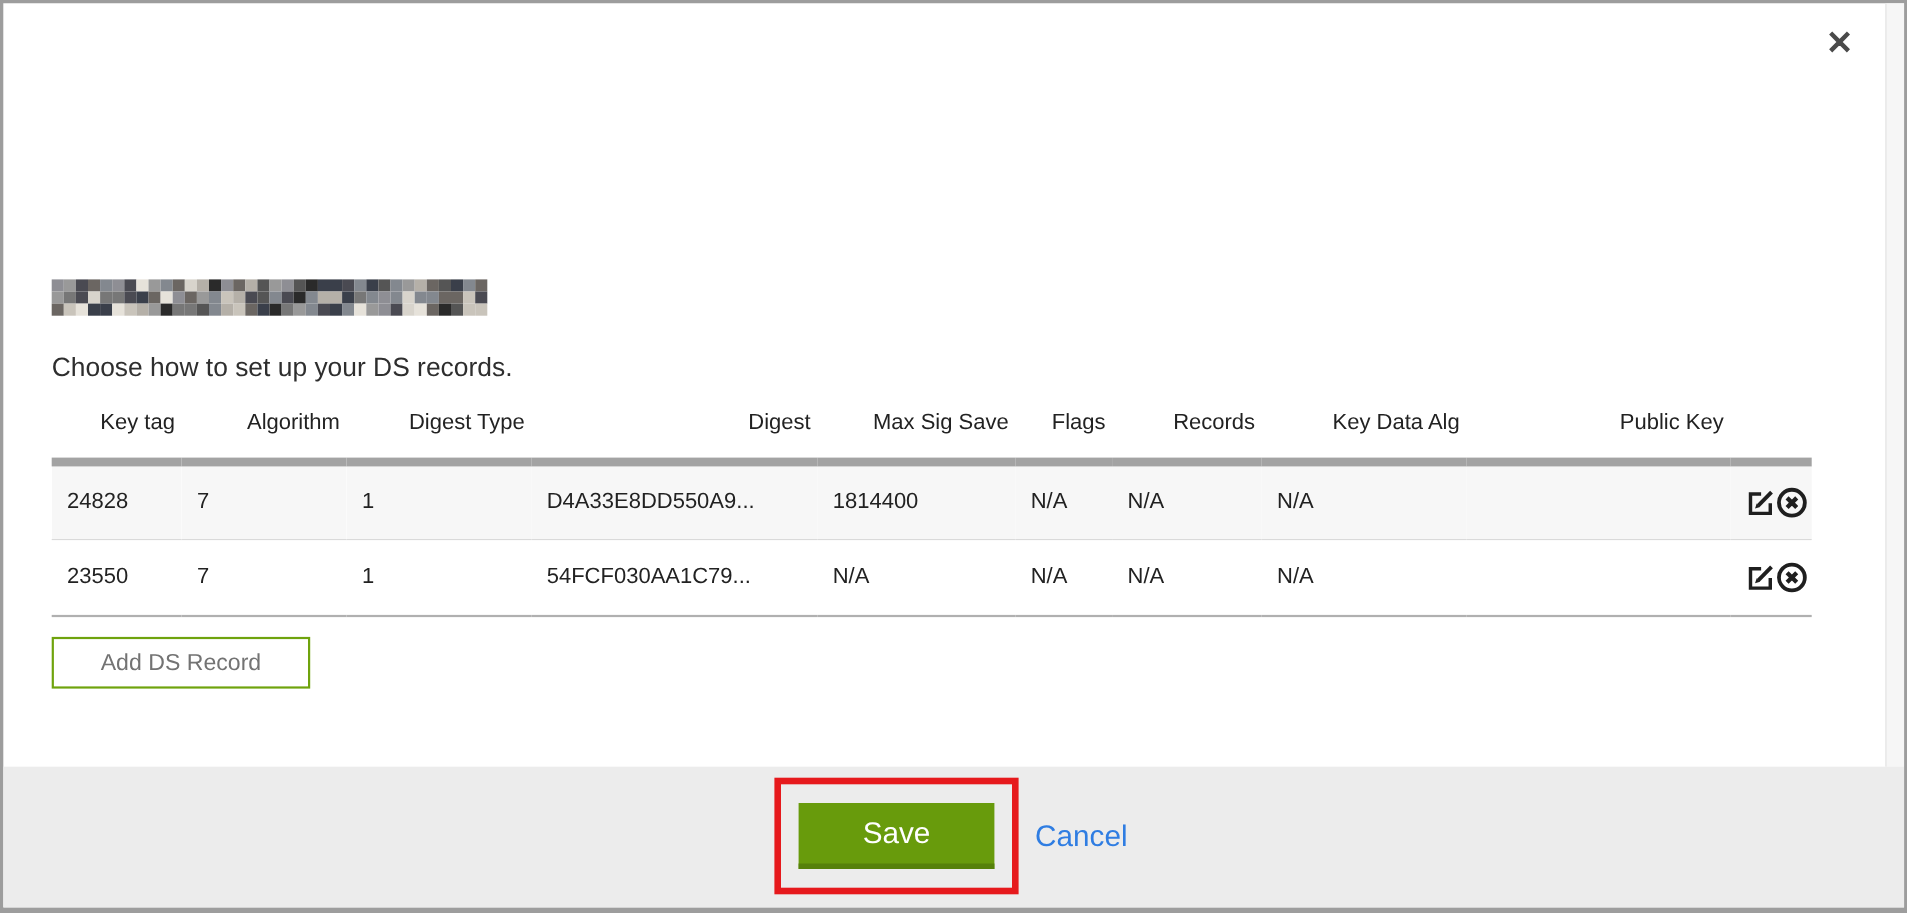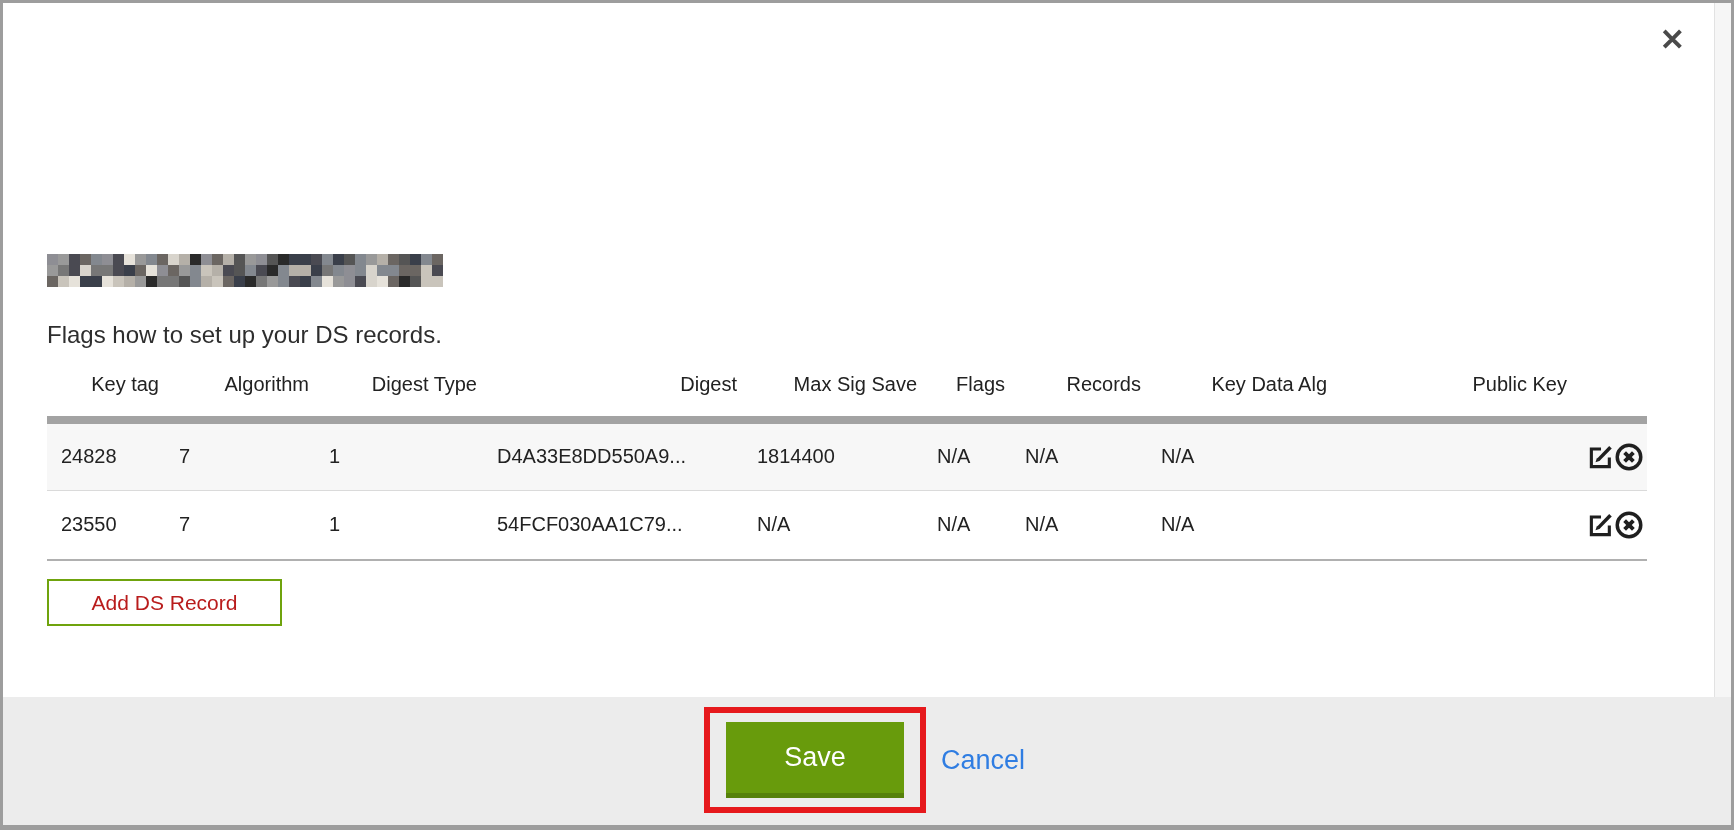--- a/index.html
+++ b/index.html
@@ -42,33 +42,33 @@
   table.ds-table tbody tr { border-top:1px solid #dadada; }
   table.ds-table tbody tr:first-child { border-top:8px solid #a3a3a3; background:#f7f7f7; }
   table.ds-table tbody tr:last-child { border-bottom:2px solid #b0b0b0; }
   td.actions { text-align:right; padding-right:8px; }
   td.actions .icon-btn {
     display:inline-block; vertical-align:middle; cursor:pointer;
     background:none; border:none; padding:0; line-height:0;
   }
   .add-btn {
     position:absolute; left:44px; top:576px; width:235px; height:47px;
-    background:#fff; border:2px solid #6fa30d; color:#b91c1c;
+    background:#fff; border:2px solid #6fa30d; color:#737373;
     font-size:21px; font-family:"Liberation Sans", sans-serif; cursor:pointer;
   }
   .footer {
     position:absolute; left:0; right:0; top:694px; bottom:0;
     background:#ececec;
   }
   .red-box {
     position:absolute; left:701px; top:704px; width:222px; height:106px;
     border:6px solid #e6191c; display:flex; align-items:center; justify-content:center;
   }
   .save-btn {
-    width:178px; height:76px; background:#689b0c; border:none;
+    width:178px; height:60px; background:#689b0c; border:none;
     border-bottom:5px solid #56810a; color:#fff; font-size:27px;
     font-family:"Liberation Sans", sans-serif; cursor:pointer;
   }
   .cancel {
     position:absolute; left:938px; top:742px; font-size:27px;
     color:#2f7de2; text-decoration:none; cursor:pointer;
   }
 </style>
 </head>
 <body>
@@ -184,21 +184,21 @@
       <div style="background: rgb(74, 74, 82);"></div>
       <div style="background: rgb(216, 212, 204);"></div>
       <div style="background: rgb(230, 226, 218);"></div>
       <div style="background: rgb(107, 102, 98);"></div>
       <div style="background: rgb(42, 42, 42);"></div>
       <div style="background: rgb(85, 85, 85);"></div>
       <div style="background: rgb(201, 196, 187);"></div>
       <div style="background: rgb(201, 196, 187);"></div>
     </div>
 
-  <div class="instruction">Flags how to set up your DS records.</div>
+  <div class="instruction">Choose how to set up your DS records.</div>
 
   <table class="ds-table">
     <colgroup>
       <col style="width:118px">
         <col style="width:150px">
         <col style="width:168px">
       <col style="width:260px">
         <col style="width:180px">
         <col style="width:88px">
       <col style="width:136px">

